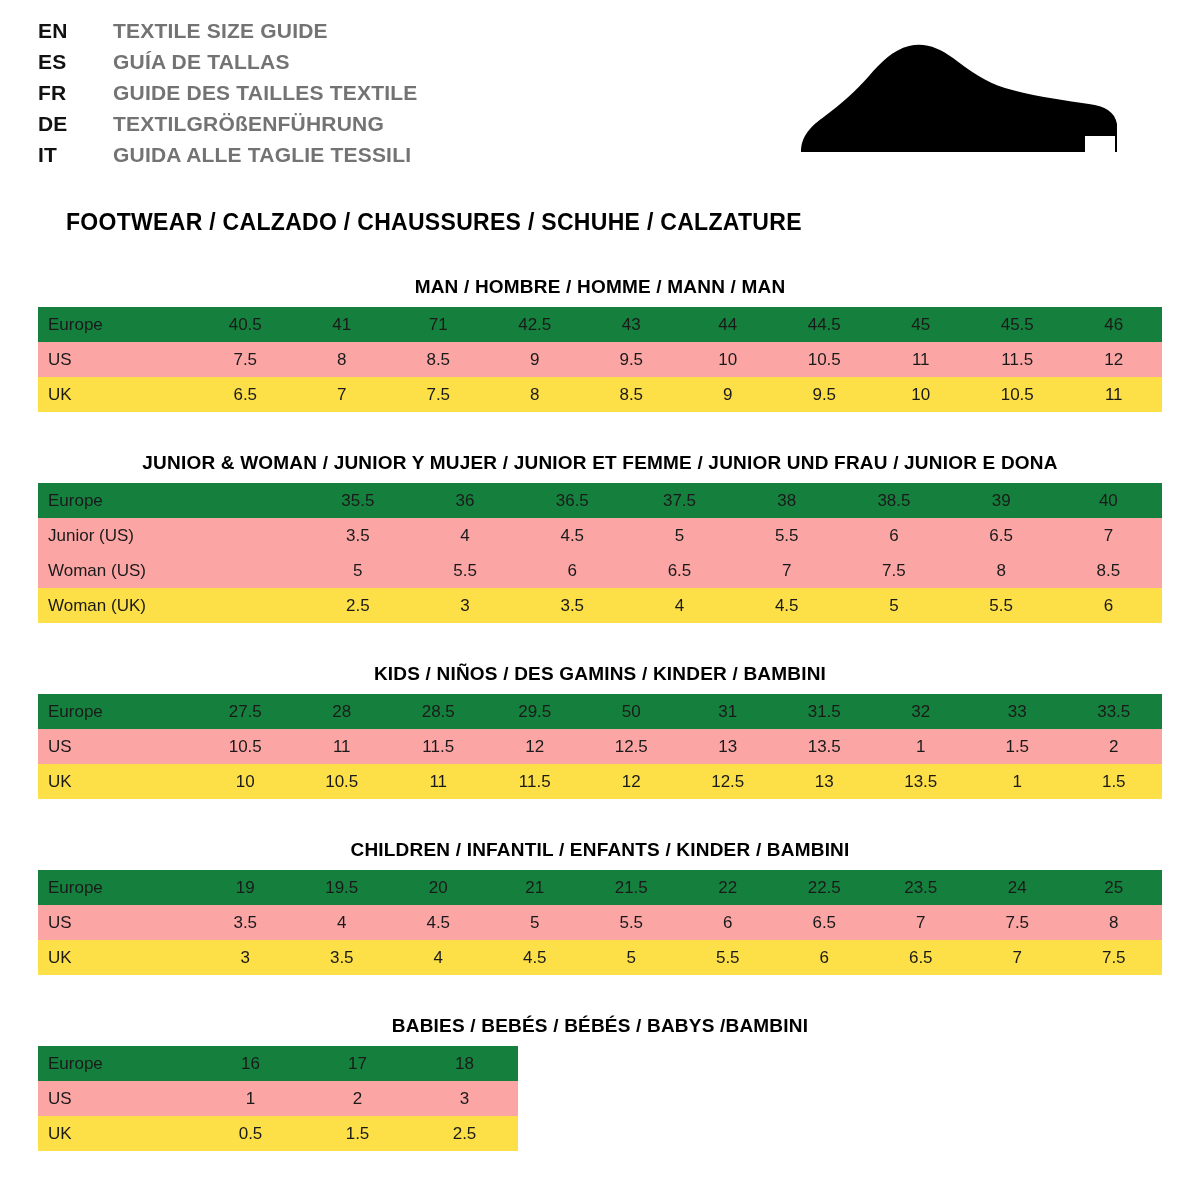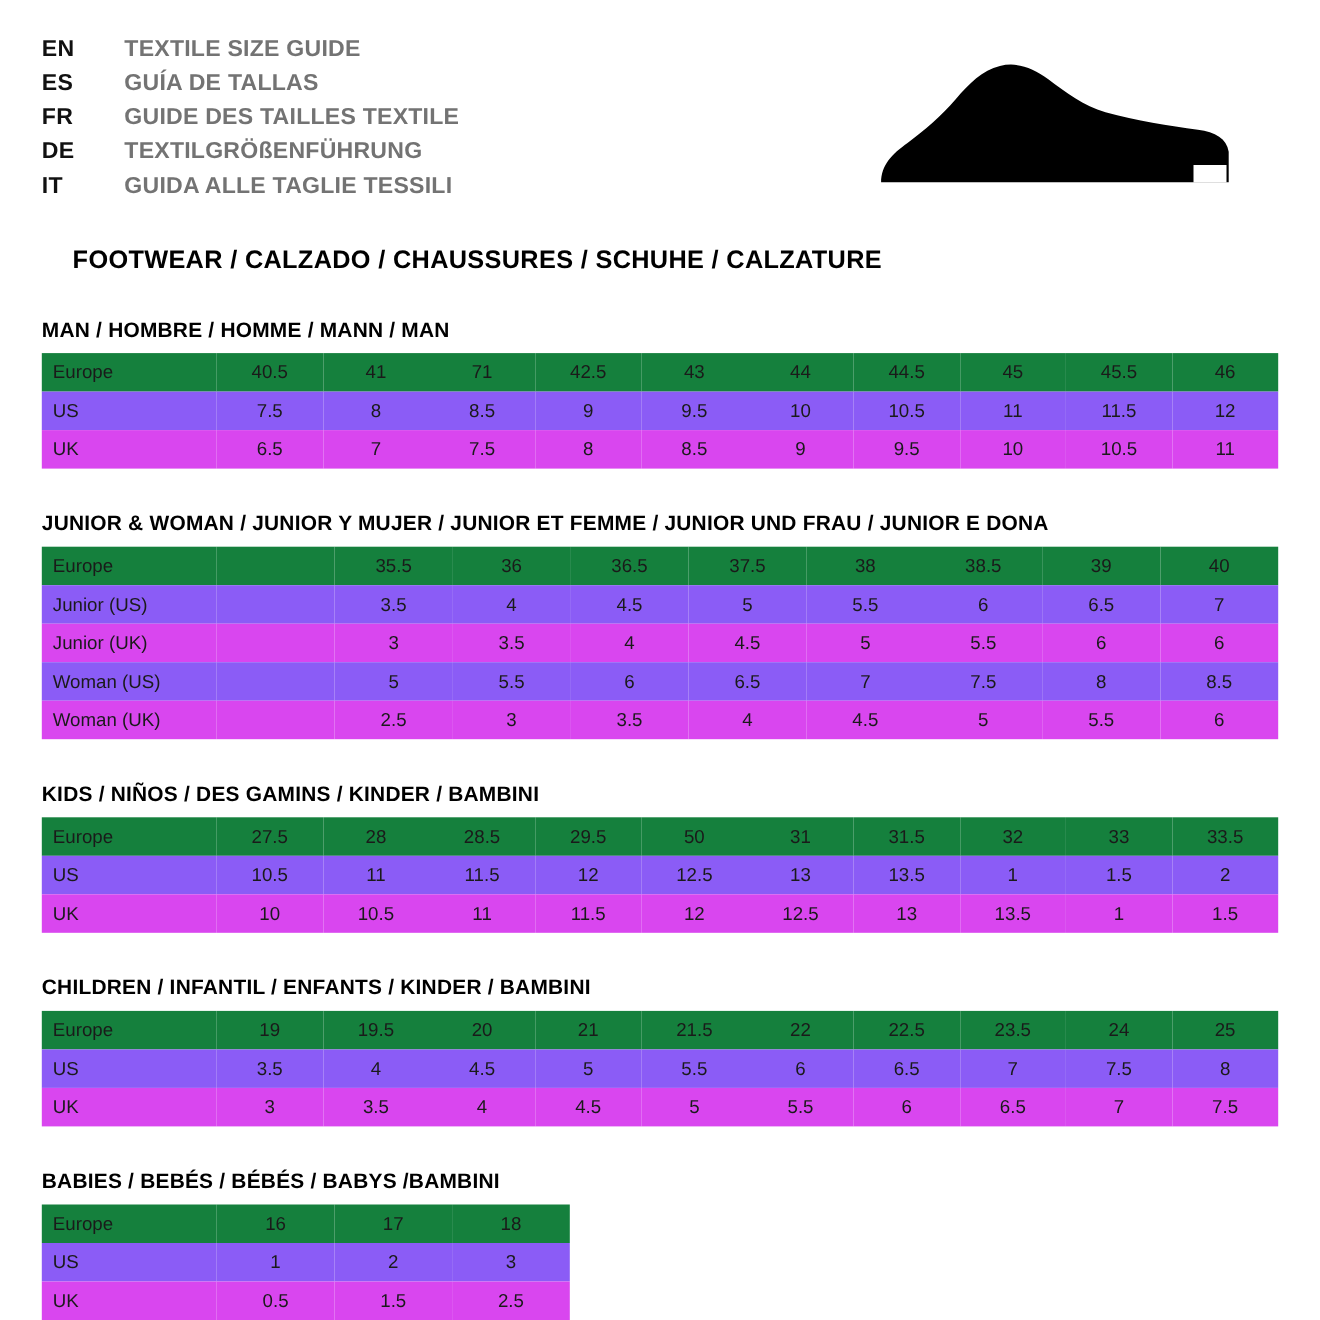--- a/index.html
+++ b/index.html
@@ -12,21 +12,21 @@
     height: 1200px;
     font-family: "Liberation Sans", sans-serif;
     color: #000000;
     overflow: hidden;
   }
   .page {
     position: relative;
     width: 1200px;
     height: 984px;
     box-sizing: border-box;
-    padding: 34px 38px 0 38px;
+    padding: 20px 38px 0 38px;
   }
 
   
   .header {
     display: flex;
     align-items: flex-start;
     justify-content: space-between;
   }
   .lang-table {
     border-collapse: collapse;
@@ -67,20 +67,21 @@
   
   .section {
     margin-top: 40px;
   }
   .section-title {
     font-size: 19px;
     font-weight: bold;
     letter-spacing: 0.2px;
     margin-bottom: 9px;
     white-space: nowrap;
+    text-align: center;
   }
   table.size {
     border-collapse: collapse;
     table-layout: fixed;
   }
   table.size.full {
     width: 1124px;
   }
   table.size td {
     font-size: 17px;
@@ -93,24 +94,24 @@
   table.size td.rowhead {
     text-align: left;
     padding-left: 10px;
     width: 148px;
     white-space: nowrap;
   }
   tr.head td {
     background: #15803d;
   }
   tr.alt td {
-    background: #d946ef;
+    background: #fde047;
   }
   tr.plain td {
-    background: #8b5cf6;
+    background: #fca5a5;
   }
 
   
   table.size.babies {
     width: 480px;
   }
   table.size.babies td.rowhead {
     width: 148px;
   }
 </style>
@@ -225,32 +226,20 @@
               <td class="rowhead">Junior (US)</td>
               <td></td>
               <td>3.5</td>
               <td>4</td>
               <td>4.5</td>
               <td>5</td>
               <td>5.5</td>
               <td>6</td>
               <td>6.5</td>
               <td>7</td>
-            </tr>
-            <tr class="alt">
-              <td class="rowhead">Junior (UK)</td>
-              <td></td>
-              <td>3</td>
-              <td>3.5</td>
-              <td>4</td>
-              <td>4.5</td>
-              <td>5</td>
-              <td>5.5</td>
-              <td>6</td>
-              <td>6</td>
             </tr>
             <tr class="plain">
               <td class="rowhead">Woman (US)</td>
               <td></td>
               <td>5</td>
               <td>5.5</td>
               <td>6</td>
               <td>6.5</td>
               <td>7</td>
               <td>7.5</td>

